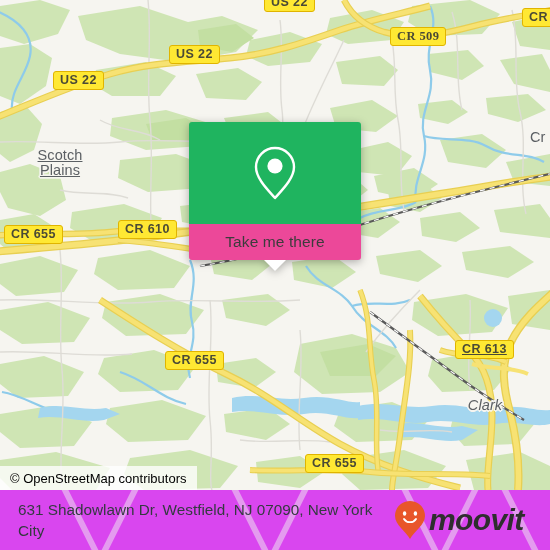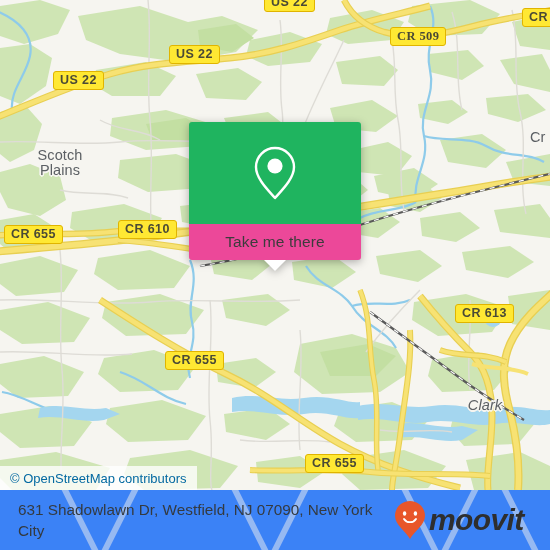--- a/index.html
+++ b/index.html
@@ -70,21 +70,21 @@
   
   #attribution {
     position: absolute;
     left: 0;
     top: 466px;
     height: 24px;
     padding: 0 10px;
     display: flex;
     align-items: center;
     background: rgba(255,255,255,0.78);
-    color: #0369a1;
+    color: #000000;
     font-size: 13px;
     white-space: nowrap;
   }
 
   
   #callout {
     position: absolute;
     left: 189px;
     top: 122px;
     width: 172px;
@@ -123,21 +123,21 @@
     border-top: 11px solid #ffffff;
   }
 
   
   #footer {
     position: absolute;
     left: 0;
     top: 490px;
     width: 550px;
     height: 60px;
-    background: #3b82f6;
+    background: #d946ef;
     display: flex;
     align-items: center;
     overflow: hidden;
   }
   #footer-watermark {
     position: absolute;
     left: 0; top: 0;
     width: 550px; height: 60px;
     opacity: 0.5;
   }
@@ -351,33 +351,33 @@
         <g fill="none">
           <path d="M200 266 C 250 258, 300 244, 350 228 C 400 212, 450 198, 500 186 C 524 180, 540 176, 558 172" stroke="#5a5a5a" stroke-width="2.2"></path>
           <path d="M200 266 C 250 258, 300 244, 350 228 C 400 212, 450 198, 500 186 C 524 180, 540 176, 558 172" stroke="#ffffff" stroke-width="1.2" stroke-dasharray="5 5"></path>
           <path d="M370 312 C 400 334, 430 356, 460 378 C 484 396, 504 408, 524 420" stroke="#5a5a5a" stroke-width="2.2"></path>
           <path d="M370 312 C 400 334, 430 356, 460 378 C 484 396, 504 408, 524 420" stroke="#ffffff" stroke-width="1.2" stroke-dasharray="5 5"></path>
         </g>
 
       </g>
     </svg>
 
-    <div class="place-label" style="left:15px; top:148px; width:90px;">Scotch
+    <div class="place-label" style="left:15px; top:148px; width:90px;text-decoration:underline;">Scotch
 Plains</div>
     <div class="place-label" style="left:455px; top:398px; width:60px;font-style:italic;">Clark</div>
     <div class="place-label" style="left:530px; top:130px; width:30px; text-align:left;">Cr</div>
 
     <div class="shield" style="left:264px; top:-7px;">US 22</div>
     <div class="shield" style="left:390px; top:27px;font-family:Liberation Serif, serif;">CR 509</div>
     <div class="shield" style="left:522px; top:8px;">CR 5</div>
     <div class="shield" style="left:169px; top:45px;">US 22</div>
     <div class="shield" style="left:53px;  top:71px;">US 22</div>
     <div class="shield" style="left:118px; top:220px;">CR 610</div>
     <div class="shield" style="left:4px;   top:225px;">CR 655</div>
-    <div class="shield" style="left:455px; top:304px;">CR 613</div>
+    <div class="shield" style="left:455px; top:340px;text-decoration:underline;">CR 613</div>
     <div class="shield" style="left:165px; top:351px;">CR 655</div>
     <div class="shield" style="left:305px; top:454px;">CR 655</div>
 
     <div id="callout">
       <div id="callout-head">
         <svg width="46" height="56" viewBox="0 0 46 56">
           <path d="M23 3 C 12.5 3, 4 11.5, 4 22 C 4 34, 17 46, 23 53 C 29 46, 42 34, 42 22 C 42 11.5, 33.5 3, 23 3 Z" fill="none" stroke="#ffffff" stroke-width="2.4" stroke-linejoin="round"></path>
           <circle cx="23" cy="21" r="7.6" fill="#ffffff"></circle>
         </svg>
       </div>

